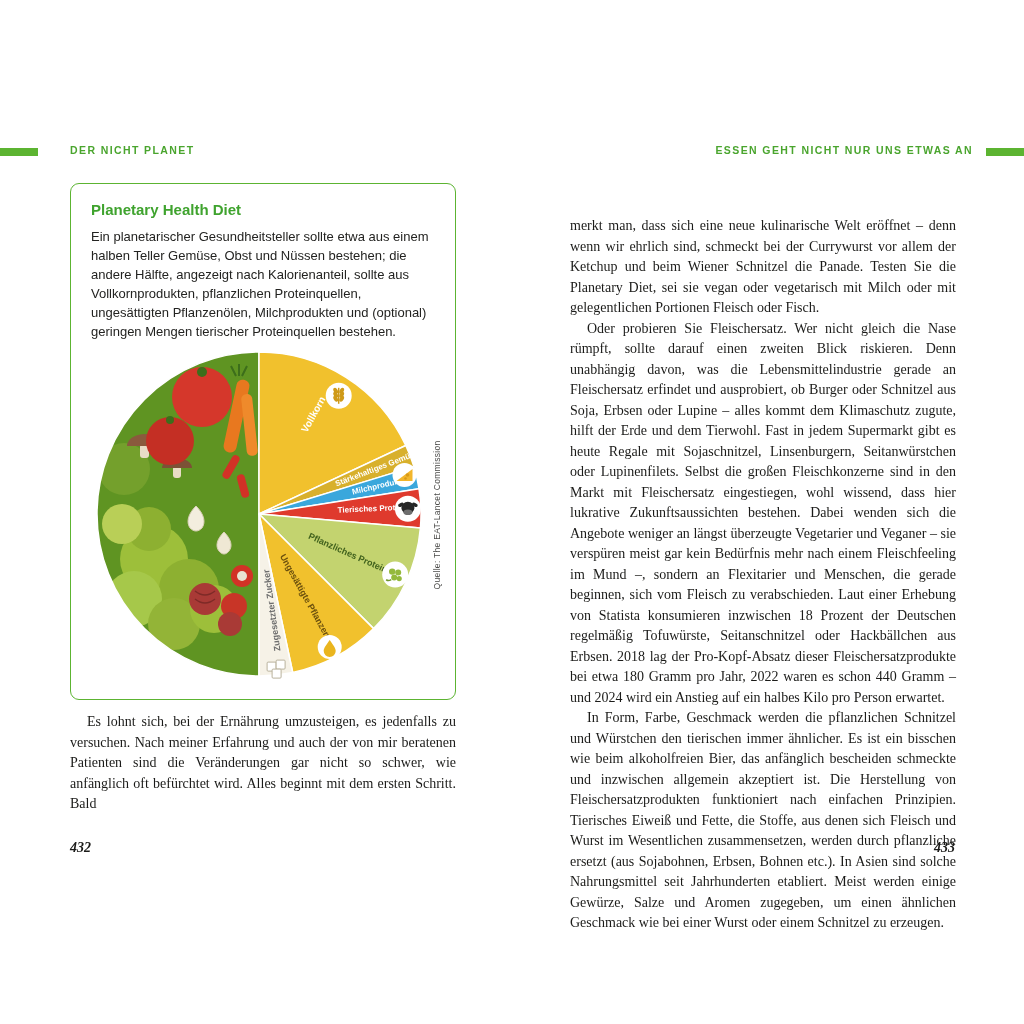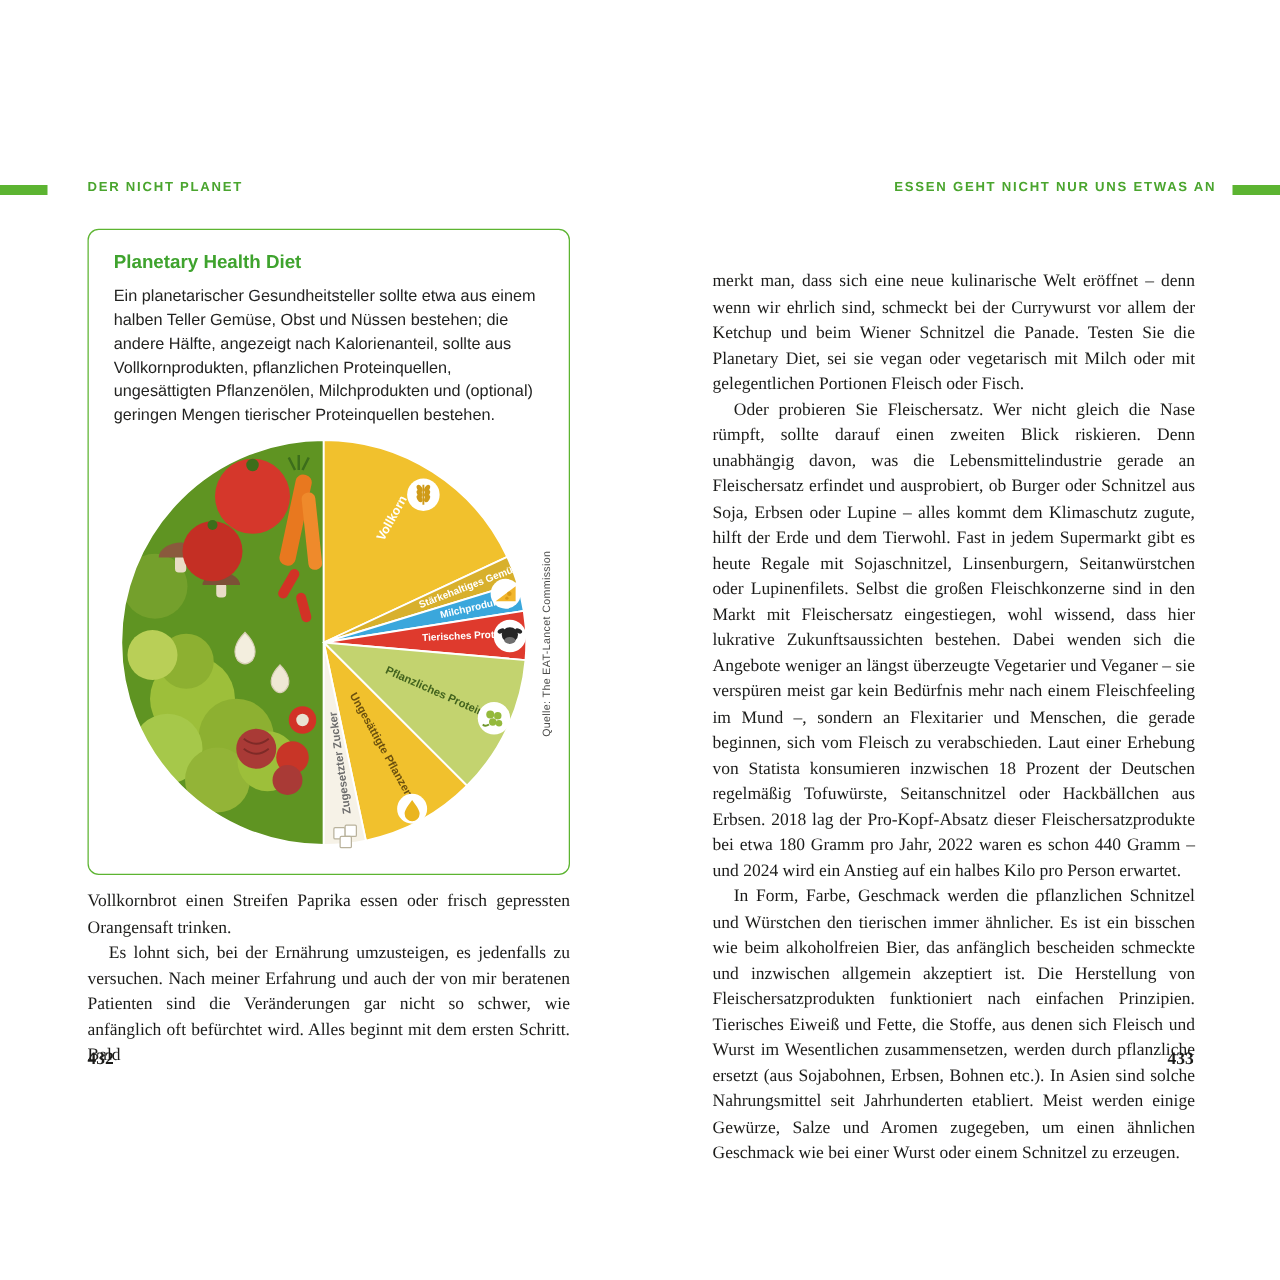--- a/index.html
+++ b/index.html
@@ -44,20 +44,21 @@
     margin:0;font-size:14px;line-height:20.5px;text-align:justify;
     hyphens:auto;-webkit-hyphens:auto;color:#1b1b19;
   }
   .column p.indent{text-indent:17px;}
   .left-text{left:70px;top:712px;}
   .right-text{left:570px;top:171px;margin-top:45px;}
 
   .page-num{
     position:absolute;top:840px;font-size:14px;font-weight:bold;color:#1b1b19;
     font-family:"Liberation Serif",serif;
+    font-style:italic;
   }
   .page-num.left{left:70px;}
   .page-num.right{right:69px;}
 </style>
 </head>
 <body>
 
 <div class="strip left"></div>
 <div class="strip right"></div>
 <div class="running-head left">DER NICHT PLANET</div>
@@ -159,21 +160,20 @@
           <rect x="-8" y="-5" width="9" height="9" rx="1" fill="#ffffff" stroke="#b9b29c" stroke-width="1"></rect>
           <rect x="1" y="-7" width="9" height="9" rx="1" fill="#ffffff" stroke="#b9b29c" stroke-width="1"></rect>
           <rect x="-3" y="2" width="9" height="9" rx="1" fill="#ffffff" stroke="#b9b29c" stroke-width="1"></rect>
         </g>
       </svg>
     <div class="chart-source">Quelle: The EAT-Lancet Commission</div>
   </div>
 </div>
 
 <div class="column left-text">
-  <p>Vollkornbrot einen Streifen Paprika essen oder frisch gepressten Orangensaft trinken.</p>
   <p class="indent">Es lohnt sich, bei der Ernährung umzusteigen, es jedenfalls zu versuchen. Nach meiner Erfahrung und auch der von mir beratenen Patienten sind die Veränderungen gar nicht so schwer, wie anfänglich oft befürchtet wird. Alles beginnt mit dem ersten Schritt. Bald</p>
 </div>
 <div class="page-num left">432</div>
 
 <div class="column right-text">
   <p>merkt man, dass sich eine neue kulinarische Welt eröffnet – denn wenn wir ehrlich sind, schmeckt bei der Currywurst vor allem der Ketchup und beim Wiener Schnitzel die Panade. Testen Sie die Planetary Diet, sei sie vegan oder vegetarisch mit Milch oder mit gelegentlichen Portionen Fleisch oder Fisch.</p>
   <p class="indent">Oder probieren Sie Fleischersatz. Wer nicht gleich die Nase rümpft, sollte darauf einen zweiten Blick riskieren. Denn unabhängig davon, was die Lebensmittelindustrie gerade an Fleischersatz erfindet und ausprobiert, ob Burger oder Schnitzel aus Soja, Erbsen oder Lupine – alles kommt dem Klimaschutz zugute, hilft der Erde und dem Tierwohl. Fast in jedem Supermarkt gibt es heute Regale mit Sojaschnitzel, Linsenburgern, Seitanwürstchen oder Lupinenfilets. Selbst die großen Fleischkonzerne sind in den Markt mit Fleischersatz eingestiegen, wohl wissend, dass hier lukrative Zukunftsaussichten bestehen. Dabei wenden sich die Angebote weniger an längst überzeugte Vegetarier und Veganer – sie verspüren meist gar kein Bedürfnis mehr nach einem Fleischfeeling im Mund –, sondern an Flexitarier und Menschen, die gerade beginnen, sich vom Fleisch zu verabschieden. Laut einer Erhebung von Statista konsumieren inzwischen 18 Prozent der Deutschen regelmäßig Tofuwürste, Seitanschnitzel oder Hackbällchen aus Erbsen. 2018 lag der Pro-Kopf-Absatz dieser Fleischersatzprodukte bei etwa 180 Gramm pro Jahr, 2022 waren es schon 440 Gramm – und 2024 wird ein Anstieg auf ein halbes Kilo pro Person erwartet.</p>
   <p class="indent">In Form, Farbe, Geschmack werden die pflanzlichen Schnitzel und Würstchen den tierischen immer ähnlicher. Es ist ein bisschen wie beim alkoholfreien Bier, das anfänglich bescheiden schmeckte und inzwischen allgemein akzeptiert ist. Die Herstellung von Fleischersatzprodukten funktioniert nach einfachen Prinzipien. Tierisches Eiweiß und Fette, die Stoffe, aus denen sich Fleisch und Wurst im Wesentlichen zusammensetzen, werden durch pflanzliche ersetzt (aus Sojabohnen, Erbsen, Bohnen etc.). In Asien sind solche Nahrungsmittel seit Jahrhunderten etabliert. Meist werden einige Gewürze, Salze und Aromen zugegeben, um einen ähnlichen Geschmack wie bei einer Wurst oder einem Schnitzel zu erzeugen.</p>
 </div>
 <div class="page-num right">433</div>

